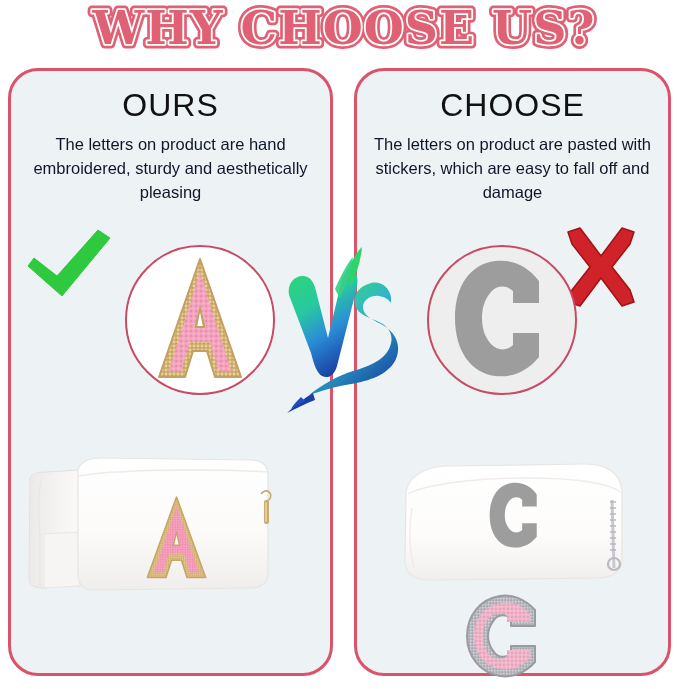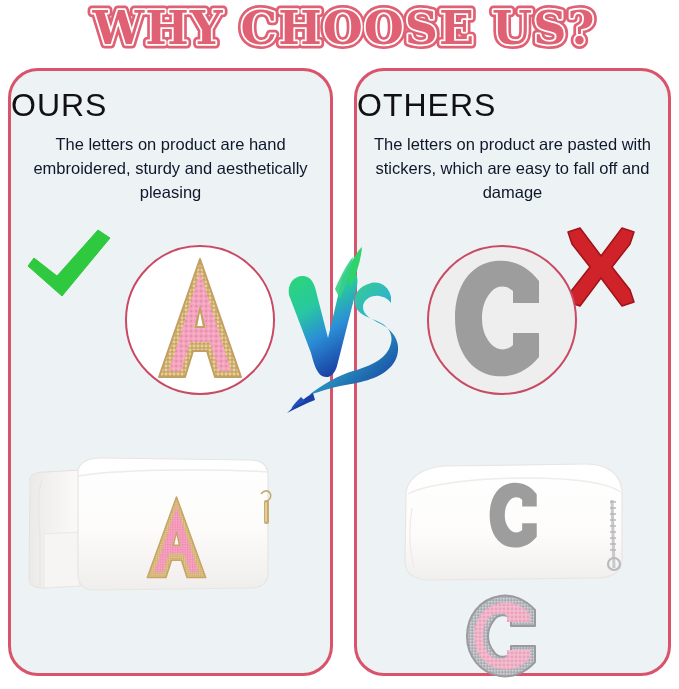--- a/index.html
+++ b/index.html
@@ -33,20 +33,21 @@
     border:3px solid #d9536a;
     border-radius:30px;
   }
   .panel-left  { left:8px;   width:325px; }
   .panel-right { left:354px; width:317px; }
 
   .panel-title {
     position:absolute;
     left:0; right:0;
     top:16px;
+    text-align:center;
     font-size:32px;
     font-weight:400;
     letter-spacing:1px;
     color:#111111;
     font-family:"Liberation Sans", sans-serif;
   }
   .panel-body {
     position:absolute;
     left:12px; right:12px;
     top:62px;
@@ -111,21 +112,21 @@
       <text id="title-text-front" x="310" y="40" text-anchor="middle" font-family="'DejaVu Serif', serif" font-size="46" font-weight="bold" letter-spacing="1" fill="#e06074">WHY CHOOSE US?</text>
     </svg>
   </div>
 
   <div class="panel panel-left">
     <div class="panel-title">OURS</div>
     <div class="panel-body">The letters on product are hand embroidered, sturdy and aesthetically pleasing</div>
   </div>
 
   <div class="panel panel-right">
-    <div class="panel-title">OTHERS</div>
+    <div class="panel-title">CHOOSE</div>
     <div class="panel-body">The letters on product are pasted with stickers, which are easy to fall off and damage</div>
   </div>
 
   <div class="mark mark-check">
     <svg width="90" height="90" viewBox="0 0 90 90">
       <path d="M4 44 L10 36 L33 54 L74 8 L86 16 L38 74 Z" fill="#2fc93f" stroke="#2fc93f" stroke-width="1" stroke-linejoin="round"></path>
     </svg>
   </div>
 
   <div class="mark mark-cross">

